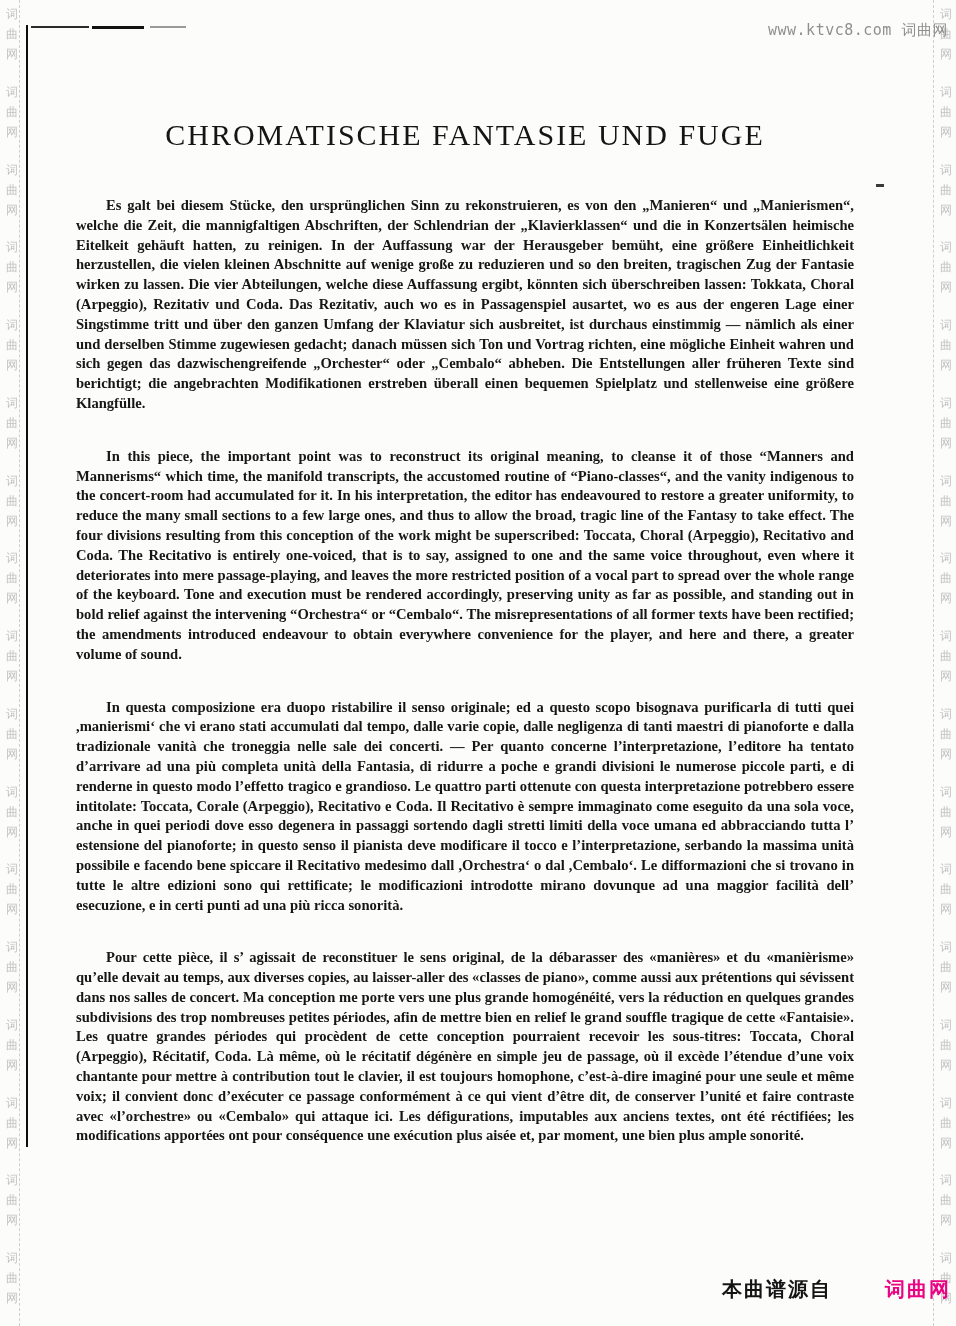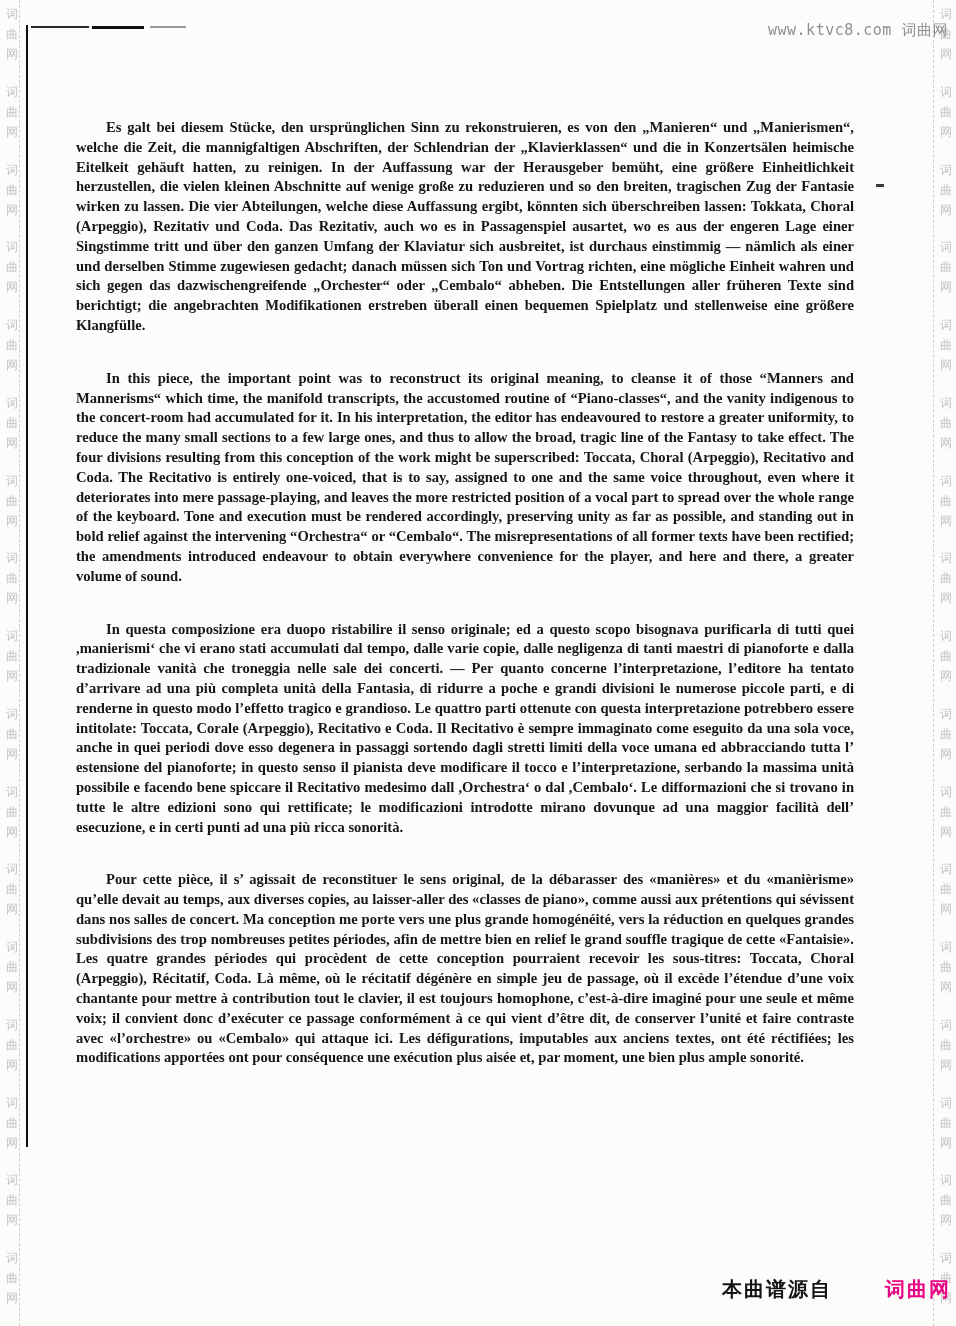--- a/index.html
+++ b/index.html
@@ -239,20 +239,21 @@
 
   <div class="scan-vline"></div>
   <div class="scan-hline s1"></div>
   <div class="scan-hline s2"></div>
   <div class="scan-hline s3"></div>
   <div class="scan-mark"></div>
 
   <div class="wm-header" style="color: rgb(143, 143, 143);">www.ktvc8.com 词曲网</div>
 
   <div class="content">
+    <h1 class="title">CHROMATISCHE FANTASIE UND FUGE</h1>
     <p class="para">Es galt bei diesem Stücke, den ursprünglichen Sinn zu rekonstruieren, es von den „Manieren“ und „Manierismen“, welche die Zeit, die mannigfaltigen Abschriften, der Schlendrian der „Klavierklassen“ und die in Konzertsälen heimische Eitelkeit gehäuft hatten, zu reinigen. In der Auffassung war der Herausgeber bemüht, eine größere Einheitlichkeit herzustellen, die vielen kleinen Abschnitte auf wenige große zu reduzieren und so den breiten, tragischen Zug der Fantasie wirken zu lassen. Die vier Abteilungen, welche diese Auffassung ergibt, könnten sich überschreiben lassen: Tokkata, Choral (Arpeggio), Rezitativ und Coda. Das Rezitativ, auch wo es in Passagenspiel ausartet, wo es aus der engeren Lage einer Singstimme tritt und über den ganzen Umfang der Klaviatur sich ausbreitet, ist durchaus einstimmig — nämlich als einer und derselben Stimme zugewiesen gedacht; danach müssen sich Ton und Vortrag richten, eine mögliche Einheit wahren und sich gegen das dazwischengreifende „Orchester“ oder „Cembalo“ abheben. Die Entstellungen aller früheren Texte sind berichtigt; die angebrachten Modifikationen erstreben überall einen bequemen Spielplatz und stellenweise eine größere Klangfülle.</p>
     <p class="para">In this piece, the important point was to reconstruct its original meaning, to cleanse it of those “Manners and Mannerisms“ which time, the manifold transcripts, the accustomed routine of “Piano-classes“, and the vanity indigenous to the concert-room had accumulated for it. In his interpretation, the editor has endeavoured to restore a greater uniformity, to reduce the many small sections to a few large ones, and thus to allow the broad, tragic line of the Fantasy to take effect. The four divisions resulting from this conception of the work might be superscribed: Toccata, Choral (Arpeggio), Recitativo and Coda. The Recitativo is entirely one-voiced, that is to say, assigned to one and the same voice throughout, even where it deteriorates into mere passage-playing, and leaves the more restricted position of a vocal part to spread over the whole range of the keyboard. Tone and execution must be rendered accordingly, preserving unity as far as possible, and standing out in bold relief against the intervening “Orchestra“ or “Cembalo“. The misrepresentations of all former texts have been rectified; the amendments introduced endeavour to obtain everywhere convenience for the player, and here and there, a greater volume of sound.</p>
     <p class="para">In questa composizione era duopo ristabilire il senso originale; ed a questo scopo bisognava purificarla di tutti quei ,manierismi‘ che vi erano stati accumulati dal tempo, dalle varie copie, dalle negligenza di tanti maestri di pianoforte e dalla tradizionale vanità che troneggia nelle sale dei concerti. — Per quanto concerne l’interpretazione, l’editore ha tentato d’arrivare ad una più completa unità della Fantasia, di ridurre a poche e grandi divisioni le numerose piccole parti, e di renderne in questo modo l’effetto tragico e grandioso. Le quattro parti ottenute con questa interpretazione potrebbero essere intitolate: Toccata, Corale (Arpeggio), Recitativo e Coda. Il Recitativo è sempre immaginato come eseguito da una sola voce, anche in quei periodi dove esso degenera in passaggi sortendo dagli stretti limiti della voce umana ed abbracciando tutta l’ estensione del pianoforte; in questo senso il pianista deve modificare il tocco e l’interpretazione, serbando la massima unità possibile e facendo bene spiccare il Recitativo medesimo dall ,Orchestra‘ o dal ,Cembalo‘. Le difformazioni che si trovano in tutte le altre edizioni sono qui rettificate; le modificazioni introdotte mirano dovunque ad una maggior facilità dell’ esecuzione, e in certi punti ad una più ricca sonorità.</p>
     <p class="para">Pour cette pièce, il s’ agissait de reconstituer le sens original, de la débarasser des «manières» et du «manièrisme» qu’elle devait au temps, aux diverses copies, au laisser-aller des «classes de piano», comme aussi aux prétentions qui sévissent dans nos salles de concert. Ma conception me porte vers une plus grande homogénéité, vers la réduction en quelques grandes subdivisions des trop nombreuses petites périodes, afin de mettre bien en relief le grand souffle tragique de cette «Fantaisie». Les quatre grandes périodes qui procèdent de cette conception pourraient recevoir les sous-titres: Toccata, Choral (Arpeggio), Récitatif, Coda. Là même, où le récitatif dégénère en simple jeu de passage, où il excède l’étendue d’une voix chantante pour mettre à contribution tout le clavier, il est toujours homophone, c’est-à-dire imaginé pour une seule et même voix; il convient donc d’exécuter ce passage conformément à ce qui vient d’être dit, de conserver l’unité et faire contraste avec «l’orchestre» ou «Cembalo» qui attaque ici. Les défigurations, imputables aux anciens textes, ont été réctifiées; les modifications apportées ont pour conséquence une exécution plus aisée et, par moment, une bien plus ample sonorité.</p>
   </div>
 
   <div class="footer">
     <span class="src">本曲谱源自</span>
     <span class="brand" style="color: rgb(234, 3, 130);">词曲网</span>
   </div>

